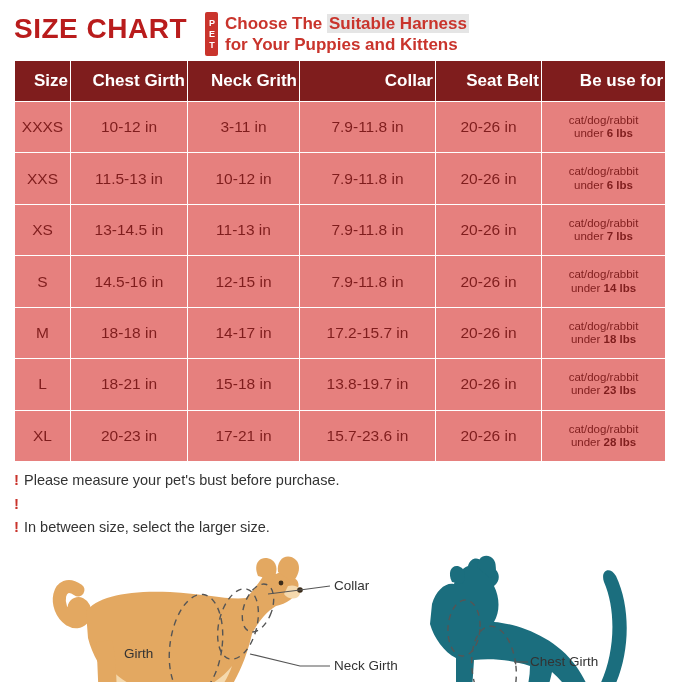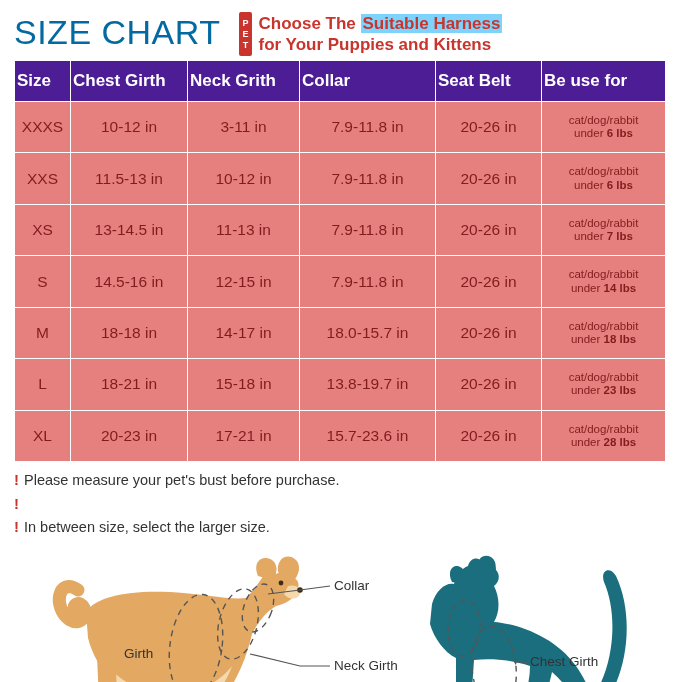--- a/index.html
+++ b/index.html
@@ -17,23 +17,23 @@
   }
 
   
   .header {
     display: flex;
     align-items: flex-start;
     padding: 10px 14px 4px 14px;
     gap: 8px;
   }
   .title {
-    font-size: 34px;
-    font-weight: normal;
-    color: #0369a1;
+    font-size: 28px;
+    font-weight: bold;
+    color: #b91c1c;
     letter-spacing: 0.5px;
     line-height: 1.1;
     white-space: nowrap;
     padding-top: 4px;
   }
   .header-right {
     display: flex;
     align-items: center;
     gap: 7px;
     margin-left: 10px;
@@ -55,41 +55,41 @@
     align-items: center;
     justify-content: center;
   }
   .header-lines {
     color: #c9342c;
     font-size: 17px;
     font-weight: bold;
     line-height: 1.25;
   }
   .header-lines .hl {
-    background: #7dd3fc;
+    background: #e5e5e5;
     padding: 0 2px;
   }
 
   
   .table-wrap {
     padding: 0 14px;
   }
   table.size-table {
     border-collapse: collapse;
     width: 651px;
     table-layout: fixed;
   }
   table.size-table th {
-    background: #4c1d95;
+    background: #7f1d1d;
     color: #ffffff;
     font-size: 17px;
     font-weight: bold;
     padding: 10px 2px;
     border: 1px solid #ffffff;
-    text-align: left;
+    text-align: right;
   }
   table.size-table td {
     background: #e6807e;
     color: #7f1d1d;
     font-size: 15.5px;
     padding: 7px 2px;
     border: 1px solid #ffffff;
     text-align: center;
     white-space: nowrap;
   }
@@ -219,21 +219,21 @@
         <td>20-26 in</td>
         <td class="use-for">
           <span>cat/dog/rabbit</span><br>
           <span>under </span><b>14 lbs</b>
         </td>
       </tr>
       <tr>
         <td>M</td>
         <td>18-18 in</td>
         <td>14-17 in</td>
-        <td>18.0-15.7 in</td>
+        <td>17.2-15.7 in</td>
         <td>20-26 in</td>
         <td class="use-for">
           <span>cat/dog/rabbit</span><br>
           <span>under </span><b>18 lbs</b>
         </td>
       </tr>
       <tr>
         <td>L</td>
         <td>18-21 in</td>
         <td>15-18 in</td>

